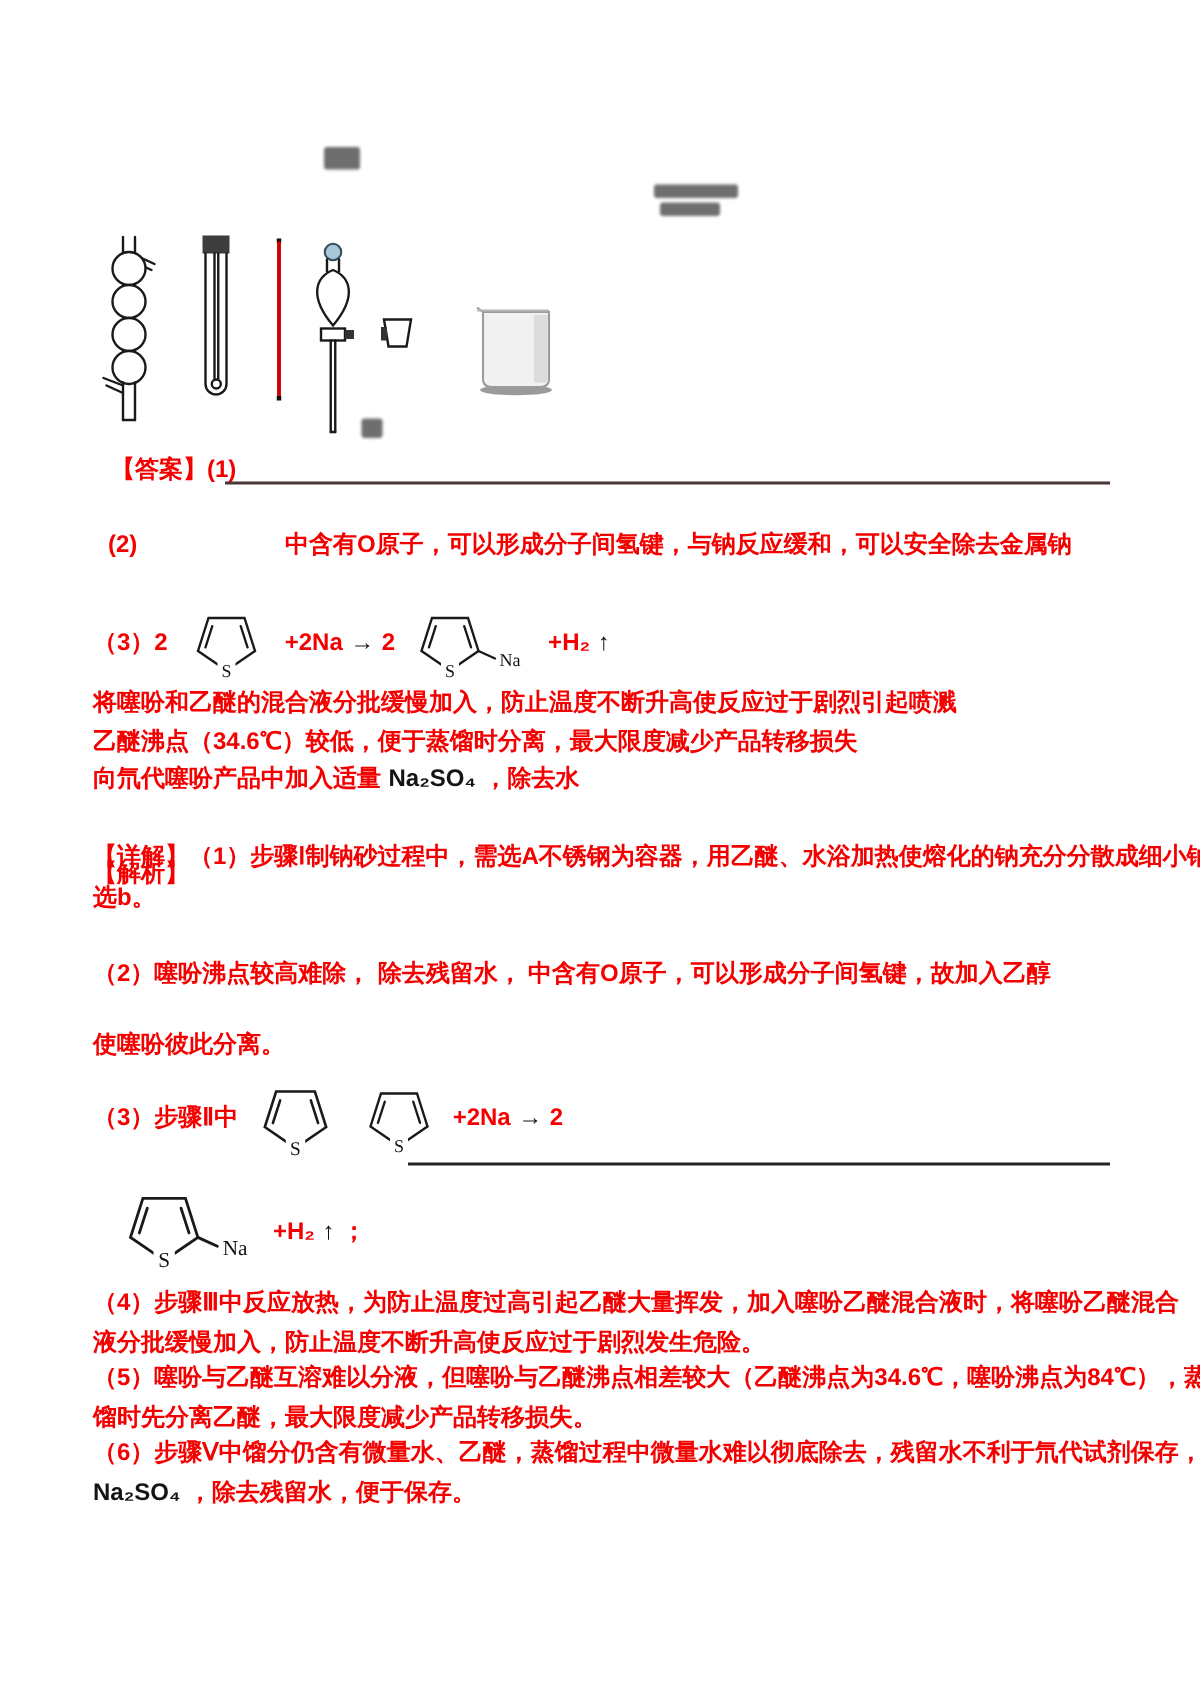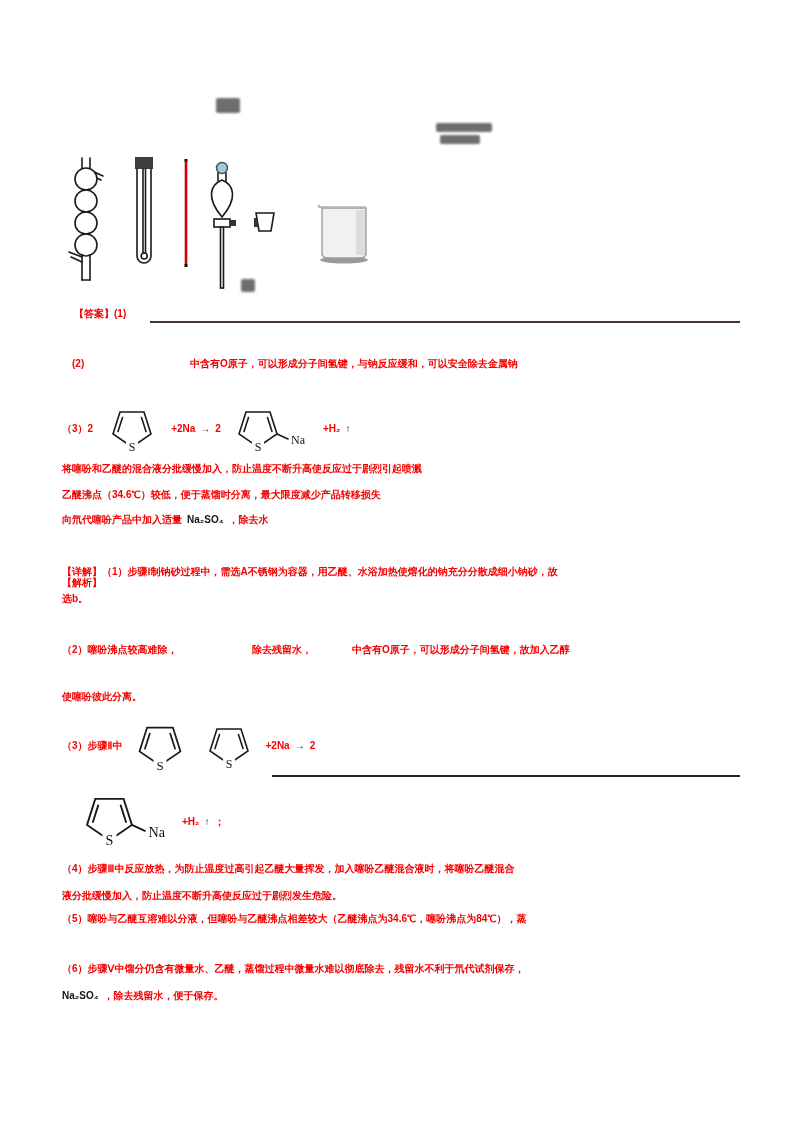--- a/index.html
+++ b/index.html
@@ -1,19 +1,19 @@
 <!DOCTYPE html>
 <html><head>
 <meta charset="utf-8">
 <style>
   html,body{margin:0;padding:0;background:#ffffff;}
   .page{position:relative;width:800px;height:1132px;background:#ffffff;overflow:hidden;
         font-family:"Liberation Sans",sans-serif;}
   .abs{position:absolute;}
-  .t{font-size:10px;line-height:20px;white-space:nowrap;}
+  .t{font-size:16px;line-height:20px;white-space:nowrap;}
   .red{color:#f40000;font-weight:700;}
   .blk{color:#141414;font-weight:700;}
   .rule{height:2px;background:#4b3636;}
   .rule2{height:2px;background:#262626;}
   .eqrow{display:flex;align-items:center;gap:5px;}
   .smudge{background:#4a4a4a;opacity:.8;filter:blur(1.2px);border-radius:2px;}
   svg{display:block;}
   svg .k{stroke:#1a1a1a;stroke-width:1.6;fill:none;stroke-linecap:round;}
   svg .w{fill:#ffffff;}
   svg .atom{font-family:"Liberation Serif",serif;font-size:12px;fill:#111;font-weight:400;}
@@ -193,20 +193,21 @@
   <div class="abs eqrow" style="left:182px;top:812px;">
     <span class="t red">+H₂</span>
     <span class="t blk">↑</span>
     <span class="t red">；</span>
   </div>
 
   <div class="abs t red" style="left:62px;top:859px;">（4）步骤Ⅲ中反应放热，为防止温度过高引起乙醚大量挥发，加入噻吩乙醚混合液时，将噻吩乙醚混合</div>
   <div class="abs t red" style="left:62px;top:886px;">液分批缓慢加入，防止温度不断升高使反应过于剧烈发生危险。</div>
 
   <div class="abs t red" style="left:62px;top:909px;">（5）噻吩与乙醚互溶难以分液，但噻吩与乙醚沸点相差较大（乙醚沸点为34.6℃，噻吩沸点为84℃），蒸</div>
+  <div class="abs t red" style="left:62px;top:936px;">馏时先分离乙醚，最大限度减少产品转移损失。</div>
 
   <div class="abs t red" style="left:62px;top:959px;">（6）步骤Ⅴ中馏分仍含有微量水、乙醚，蒸馏过程中微量水难以彻底除去，残留水不利于氘代试剂保存，</div>
   <div class="abs eqrow" style="left:62px;top:986px;">
     <span class="t blk">Na₂SO₄</span>
     <span class="t red">，除去残留水，便于保存。</span>
   </div>
 
 </div>
 
 </body></html>

